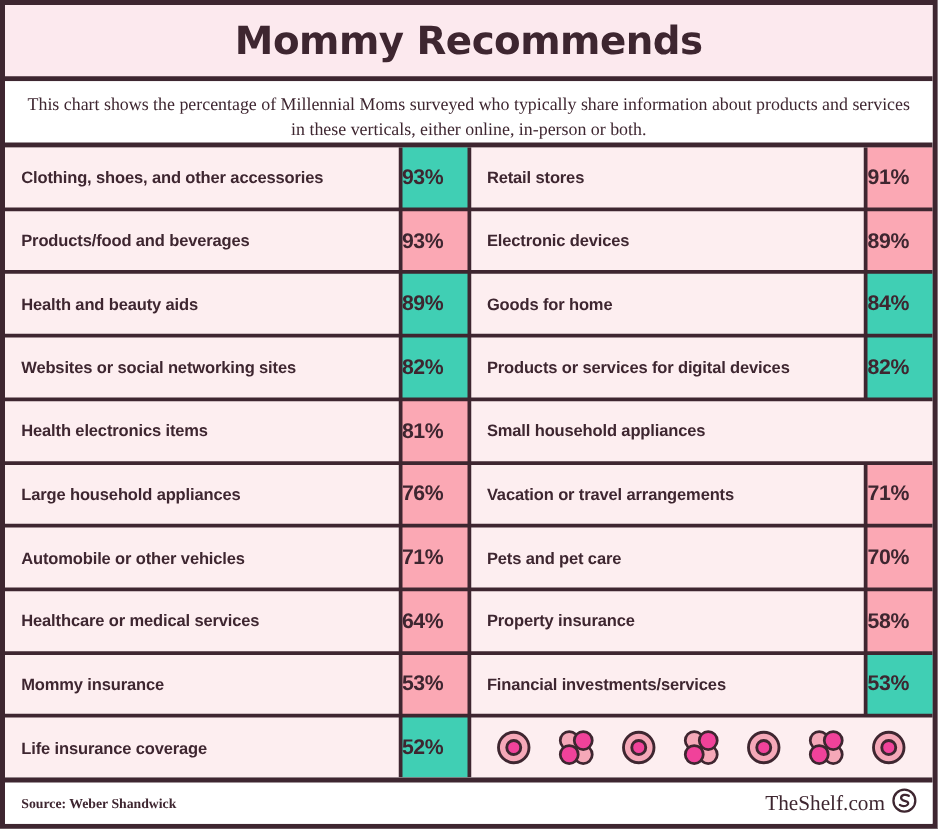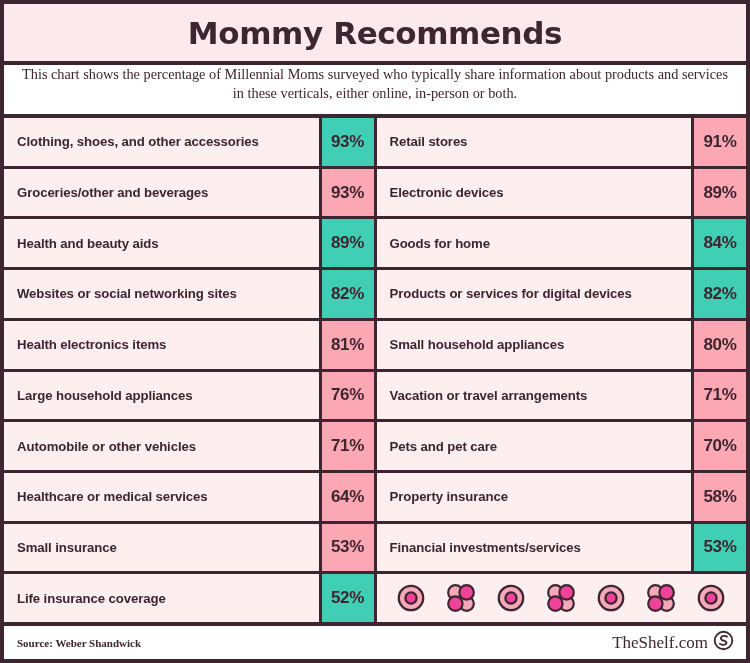--- a/index.html
+++ b/index.html
@@ -27,21 +27,21 @@
   .title{
     font-size:31px;font-weight:700;color:#3E2630;
     letter-spacing:-0.4px;
     font-family:"DejaVu Sans", sans-serif;
   }
   
   .subtitle-band{
     background:#ffffff;
     border-bottom:4px solid #3E2630;
     height:53px;
-    display:flex;align-items:flex-start;justify-content:center;
+    display:flex;align-items:flex-end;justify-content:center;
     flex:none;
     padding:0 16px;box-sizing:border-box;
   }
   .subtitle{
     font-family:"Liberation Serif", serif;
     font-size:14.3px;color:#3E2630;text-align:center;
     line-height:1.35;
   }
   
   .grid{
@@ -70,21 +70,21 @@
     padding-left:13px;
     min-width:0;
     overflow:hidden;
   }
   .label-cell span{
     font-size:13.2px;font-weight:700;color:#3E2630;
     letter-spacing:-0.1px;white-space:nowrap;
   }
   .pct-cell{
     flex:0 0 52px;
-    display:flex;align-items:center;justify-content:center;
+    display:flex;align-items:center;justify-content:flex-start;
   }
   .pct-cell span{
     font-size:17px;font-weight:700;color:#3E2630;
     letter-spacing:-0.3px;
   }
   .teal{background:#40CFB4;}
   .pink{background:#FBA8B4;}
   
   .icon-cell{
     flex:1 1 auto;
@@ -141,21 +141,21 @@
             <span>Retail stores</span>
           </div>
           <div class="pct-cell pink">
             <span>91%</span>
           </div>
         </div>
       </div>
       <div class="row">
         <div class="half">
           <div class="label-cell">
-            <span>Groceries/other and beverages</span>
+            <span>Products/food and beverages</span>
           </div>
           <div class="pct-cell pink">
             <span>93%</span>
           </div>
         </div>
         <div class="half">
           <div class="label-cell">
             <span>Electronic devices</span>
           </div>
           <div class="pct-cell pink">
@@ -205,23 +205,20 @@
             <span>Health electronics items</span>
           </div>
           <div class="pct-cell pink">
             <span>81%</span>
           </div>
         </div>
         <div class="half">
           <div class="label-cell">
             <span>Small household appliances</span>
           </div>
-          <div class="pct-cell pink">
-            <span>80%</span>
-          </div>
         </div>
       </div>
       <div class="row">
         <div class="half">
           <div class="label-cell">
             <span>Large household appliances</span>
           </div>
           <div class="pct-cell pink">
             <span>76%</span>
           </div>
@@ -267,21 +264,21 @@
             <span>Property insurance</span>
           </div>
           <div class="pct-cell pink">
             <span>58%</span>
           </div>
         </div>
       </div>
       <div class="row">
         <div class="half">
           <div class="label-cell">
-            <span>Small insurance</span>
+            <span>Mommy insurance</span>
           </div>
           <div class="pct-cell pink">
             <span>53%</span>
           </div>
         </div>
         <div class="half">
           <div class="label-cell">
             <span>Financial investments/services</span>
           </div>
           <div class="pct-cell teal">

